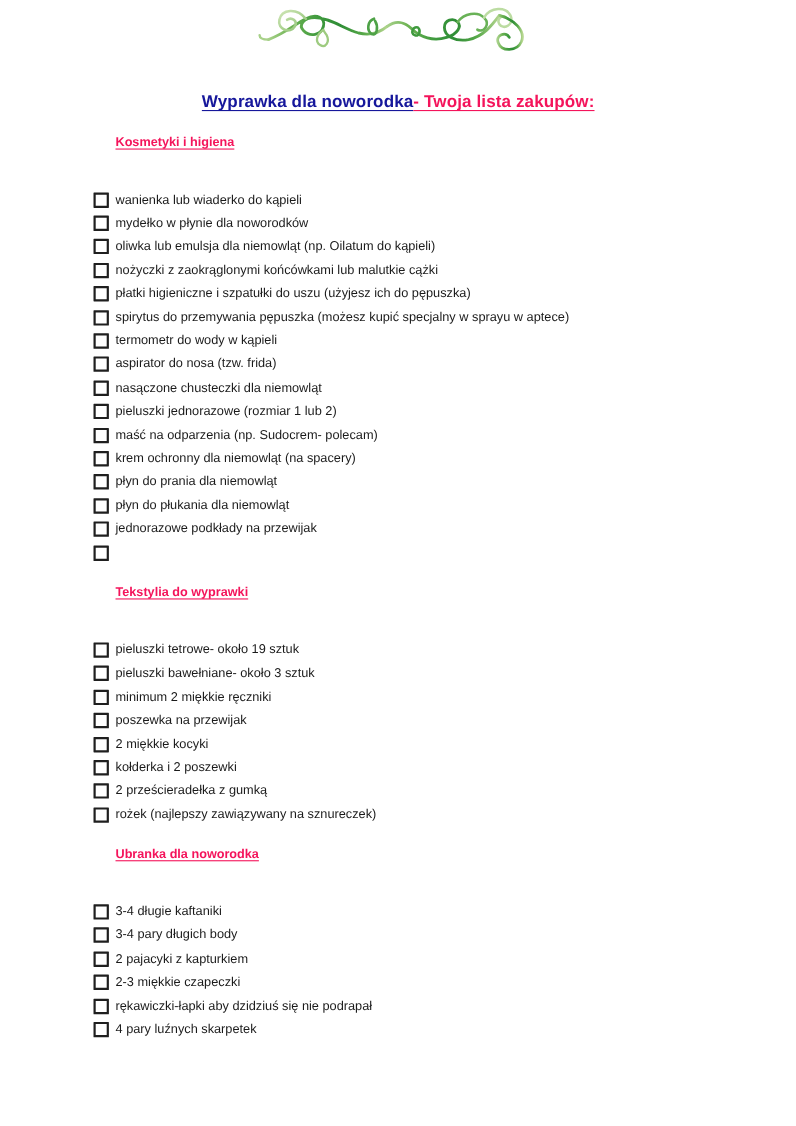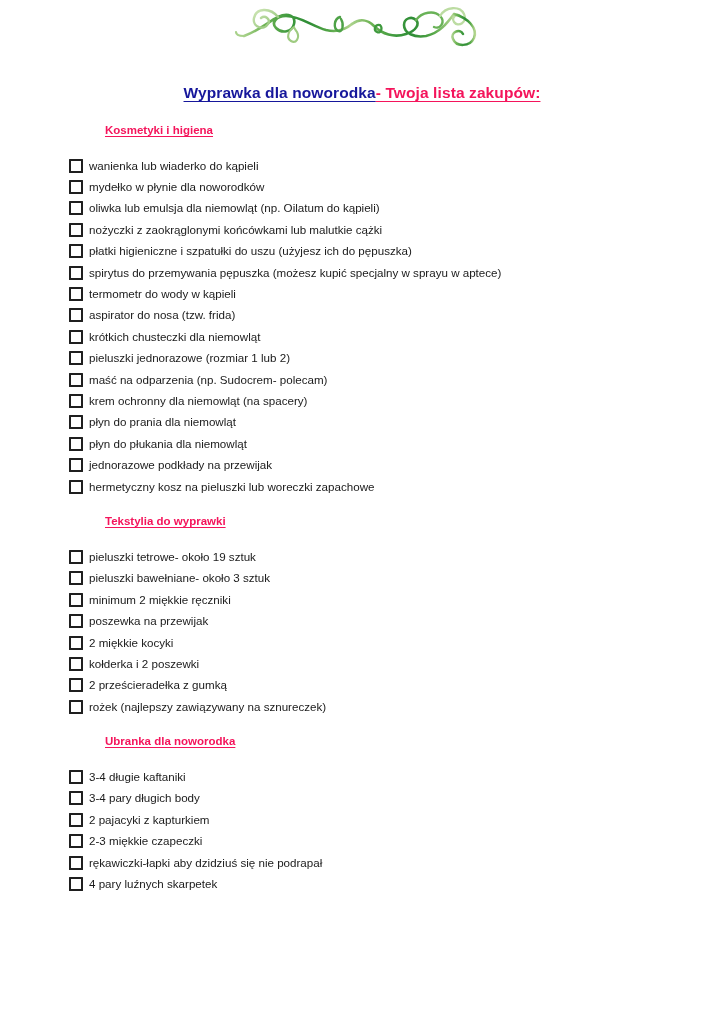--- a/index.html
+++ b/index.html
@@ -84,21 +84,21 @@
     text-decoration: underline;
     text-underline-offset: 2px;
     line-height: 14px;
     margin: 0 0 18px 2px;
     display: inline-block;
     padding-left: 36px;
   }
 
   .checklist {
     list-style: none;
-    margin: 0;
+    margin: 16px;
     padding: 0;
   }
 
   .check-item {
     display: flex;
     align-items: center;
     height: 21.4px;
     margin: 0;
     padding: 0;
   }
@@ -204,21 +204,21 @@
         <li class="check-item">
           <span class="checkbox"></span>
           <span class="check-label">termometr do wody w kąpieli</span>
         </li>
         <li class="check-item">
           <span class="checkbox"></span>
           <span class="check-label">aspirator do nosa (tzw. frida)</span>
         </li>
         <li class="check-item">
           <span class="checkbox"></span>
-          <span class="check-label">krótkich chusteczki dla niemowląt</span>
+          <span class="check-label">nasączone chusteczki dla niemowląt</span>
         </li>
         <li class="check-item">
           <span class="checkbox"></span>
           <span class="check-label">pieluszki jednorazowe (rozmiar 1 lub 2)</span>
         </li>
         <li class="check-item">
           <span class="checkbox"></span>
           <span class="check-label">maść na odparzenia (np. Sudocrem- polecam)</span>
         </li>
         <li class="check-item">
@@ -232,21 +232,20 @@
         <li class="check-item">
           <span class="checkbox"></span>
           <span class="check-label">płyn do płukania dla niemowląt</span>
         </li>
         <li class="check-item">
           <span class="checkbox"></span>
           <span class="check-label">jednorazowe podkłady na przewijak</span>
         </li>
         <li class="check-item">
           <span class="checkbox"></span>
-          <span class="check-label">hermetyczny kosz na pieluszki lub woreczki zapachowe</span>
         </li>
       </ul>
     </section>
 
     <section class="section">
       <div class="section-heading">Tekstylia do wyprawki</div>
       <ul class="checklist">
         <li class="check-item">
           <span class="checkbox"></span>
           <span class="check-label">pieluszki tetrowe- około 19 sztuk</span>

